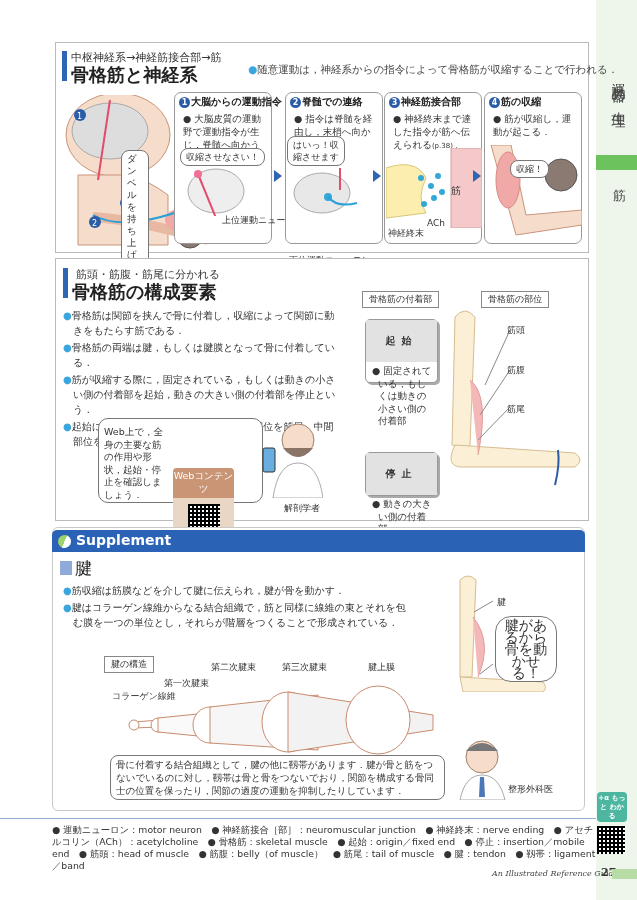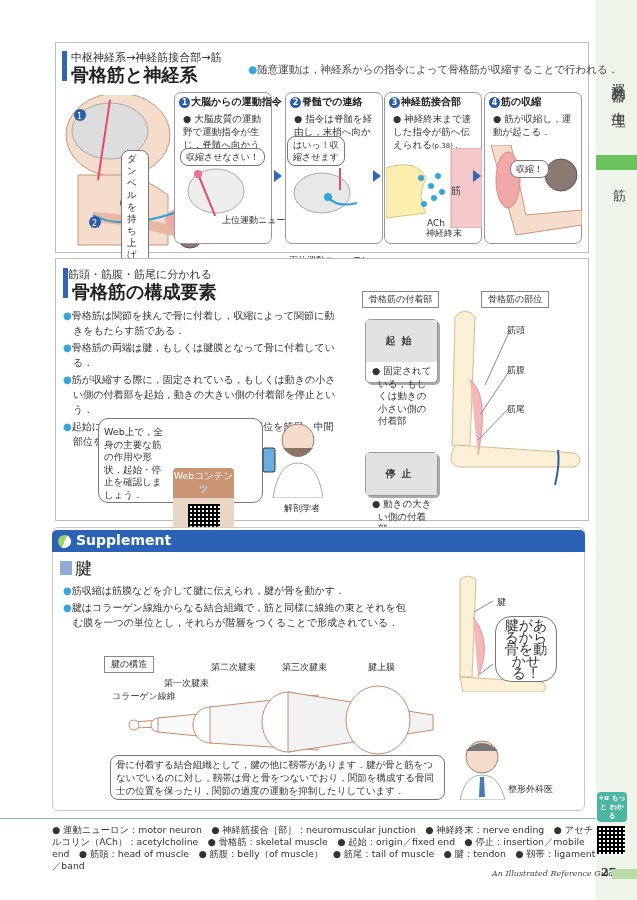--- a/index.html
+++ b/index.html
@@ -130,37 +130,37 @@
   <rect x="65" y="0" width="31" height="80" fill="#f5c9c9" stroke="#d9a0a0"></rect>
   <circle cx="35" cy="30" r="3" fill="#34a7d9"></circle>
     <circle cx="45" cy="38" r="3" fill="#34a7d9"></circle>
   <circle cx="52" cy="28" r="3" fill="#34a7d9"></circle>
     <circle cx="48" cy="50" r="3" fill="#34a7d9"></circle>
   <circle cx="38" cy="56" r="3" fill="#34a7d9"></circle>
     <circle cx="56" cy="44" r="3" fill="#34a7d9"></circle>
 </svg>
 <div class="label" style="left:451px;top:184px;font-size:10px;">筋</div>
 <div class="label" style="left:427px;top:218px;">ACh</div>
-<div class="label" style="left:388px;top:227px;margin-left:38px;">神経終末</div>
+<div class="label" style="left:388px;top:227px;">神経終末</div>
 <div class="arrow-blue" style="left:473px;top:170px;"></div>
 
 <div class="step-card" style="left:484px;">
   <div class="step-head"><span class="num">4</span><span>筋の収縮</span></div>
   <div class="step-body">● <span>筋が収縮し，運動が起こる．</span></div>
 </div>
 <svg style="position:absolute;left:486px;top:145px;" width="96" height="95">
   <path d="M5 0 L30 90 L96 80 L96 65 L40 70 L25 0 Z" fill="#f6dccb" stroke="#c9957a"></path>
   <ellipse cx="22" cy="35" rx="12" ry="28" fill="#f0a9a7" stroke="#d98a88"></ellipse>
   <circle cx="75" cy="30" r="16" fill="#8b7a72" stroke="#555"></circle>
 </svg>
 <div class="bubble" style="left:510px;top:160px;font-size:9px;">収縮！</div>
 
 <div class="panel p2"></div>
 <div class="heading-bar" style="left:63px;top:268px;height:30px;"></div>
-<div class="kicker" style="left:68px;top:267px;">筋頭・筋腹・筋尾に分かれる</div>
+<div class="kicker" style="left:76px;top:267px;">筋頭・筋腹・筋尾に分かれる</div>
 <div class="title" style="left:72px;top:280px;">骨格筋の構成要素</div>
 <div class="bullet" style="left:63px;top:308px;width:280px;">
   <p><span class="dot">●</span><span>骨格筋は関節を挟んで骨に付着し，収縮によって関節に動きをもたらす筋である．</span></p>
   <p><span class="dot">●</span><span>骨格筋の両端は腱，もしくは腱膜となって骨に付着している．</span></p>
   <p><span class="dot">●</span><span>筋が収縮する際に，固定されている，もしくは動きの小さい側の付着部を起始，動きの大きい側の付着部を停止という．</span></p>
   <p><span class="dot">●</span><span>起始に近い筋の部位を筋頭，停止に近い部位を筋尾，中間部位を筋腹という．</span></p>
 </div>
 
 <div class="boxlabel" style="left:362px;top:291px;">骨格筋の付着部</div>
 <div class="boxlabel" style="left:481px;top:291px;">骨格筋の部位</div>

